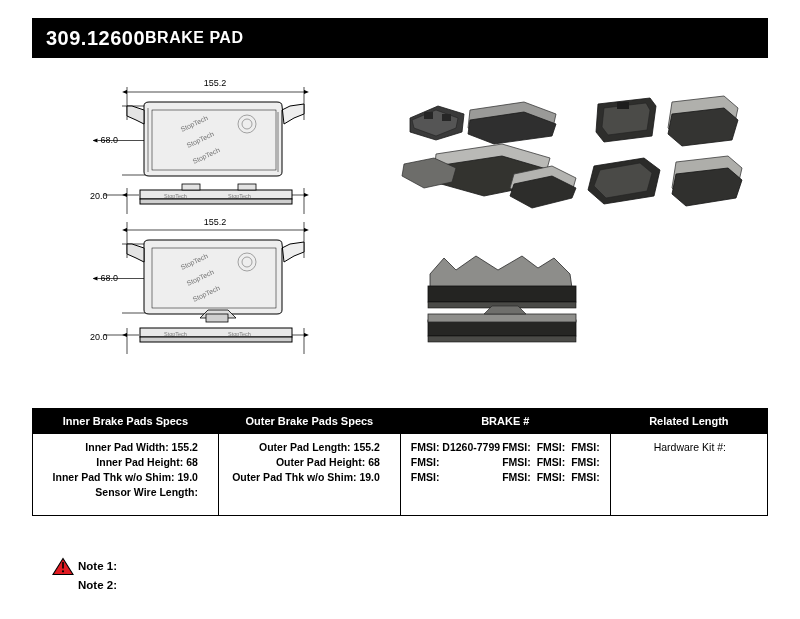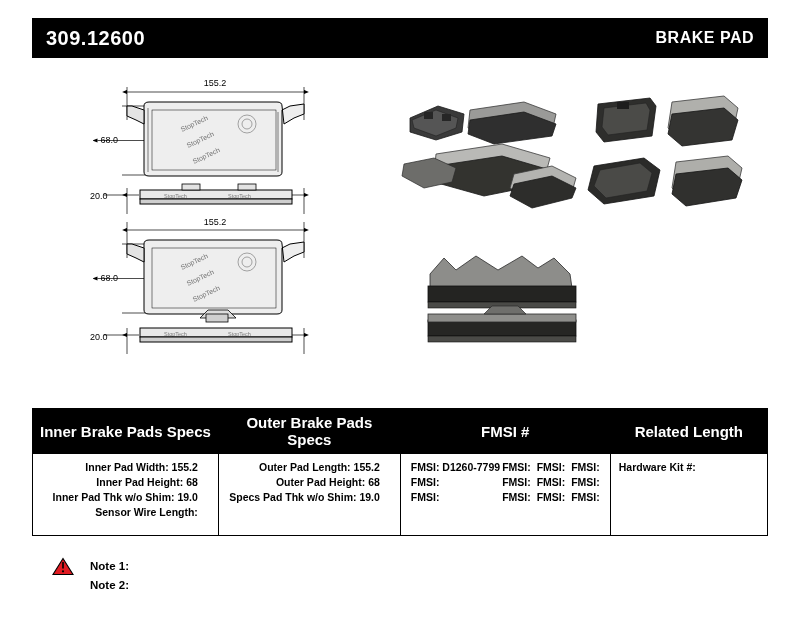--- a/index.html
+++ b/index.html
@@ -23,21 +23,20 @@
 
   
   .header {
     position: absolute;
     left: 32px; top: 18px;
     width: 736px; height: 40px;
     background: #000;
     color: #fff;
     display: flex;
     align-items: center;
-    justify-content: space-between;
     padding: 0 14px;
   }
   .header .part-no {
     font-size: 20px;
     font-weight: bold;
     letter-spacing: 0.5px;
   }
   .header .doc-type {
     font-size: 16px;
     font-weight: bold;
@@ -55,21 +54,21 @@
   
   .spec-table {
     position: absolute;
     left: 32px; top: 408px;
     width: 736px;
     border-collapse: collapse;
   }
   .spec-table td.colhead {
     background: #000;
     color: #fff;
-    font-size: 15px;
+    font-size: 11px;
     font-weight: bold;
     text-align: center;
     padding: 5px 4px;
     border: 1px solid #000;
     height: 25px;
   }
   .spec-table td.cell {
     vertical-align: top;
     border-left: 1px solid #000;
     border-right: 1px solid #000;
@@ -100,40 +99,41 @@
     padding-left: 4px;
   }
   .fmsi-cell {
     font-size: 10.5px;
     font-weight: bold;
     line-height: 15px;
     white-space: nowrap;
   }
   .rel-line {
     font-size: 10.5px;
-    font-weight: bold;
+    font-weight: normal;
     line-height: 15px;
     padding-left: 2px;
+    text-align: center;
   }
 
   
   .notes {
     position: absolute;
     left: 52px; top: 556px;
     width: 300px;
   }
   .note-row {
     display: flex;
     align-items: center;
     height: 19px;
   }
   .note-label {
     font-size: 11.5px;
     font-weight: bold;
-    margin-left: 38px;
+    margin-left: 26px;
   }
   .warn-icon {
     position: absolute;
     left: 0px; top: 1px;
     width: 22px; height: 19px;
   }
 </style>
 </head>
 <body>
 
@@ -301,21 +301,21 @@
         <rect x="396" y="274" width="148" height="6" fill="#4a4a47" stroke="#101010" stroke-width="0.6"></rect>
       </g>
     </svg>
   </div>
 
   <table class="spec-table">
     <tbody>
         <tr>
       <td class="colhead col-inner">Inner Brake Pads Specs</td>
       <td class="colhead col-outer">Outer Brake Pads Specs</td>
-      <td class="colhead col-fmsi">FMSI #</td>
+      <td class="colhead col-fmsi">BRAKE #</td>
       <td class="colhead col-rel">Related Length</td>
     </tr>
     <tr>
 
       <td class="cell col-inner">
         <div class="spec-line">
           <span class="lbl">Inner Pad Width:</span>
           <span class="val">155.2</span>
         </div>
         <div class="spec-line">
@@ -335,21 +335,21 @@
       <td class="cell col-outer">
         <div class="spec-line">
           <span class="lbl">Outer Pad Length:</span>
           <span class="val">155.2</span>
         </div>
         <div class="spec-line">
           <span class="lbl">Outer Pad Height:</span>
           <span class="val">68</span>
         </div>
         <div class="spec-line">
-          <span class="lbl">Specs Pad Thk w/o Shim:</span>
+          <span class="lbl">Outer Pad Thk w/o Shim:</span>
           <span class="val">19.0</span>
         </div>
       </td>
 
       <td class="cell col-fmsi">
         <div class="fmsi-grid">
           <div class="fmsi-cell">
             <span>FMSI:</span>
             <span>D1260-7799</span>
           </div>

